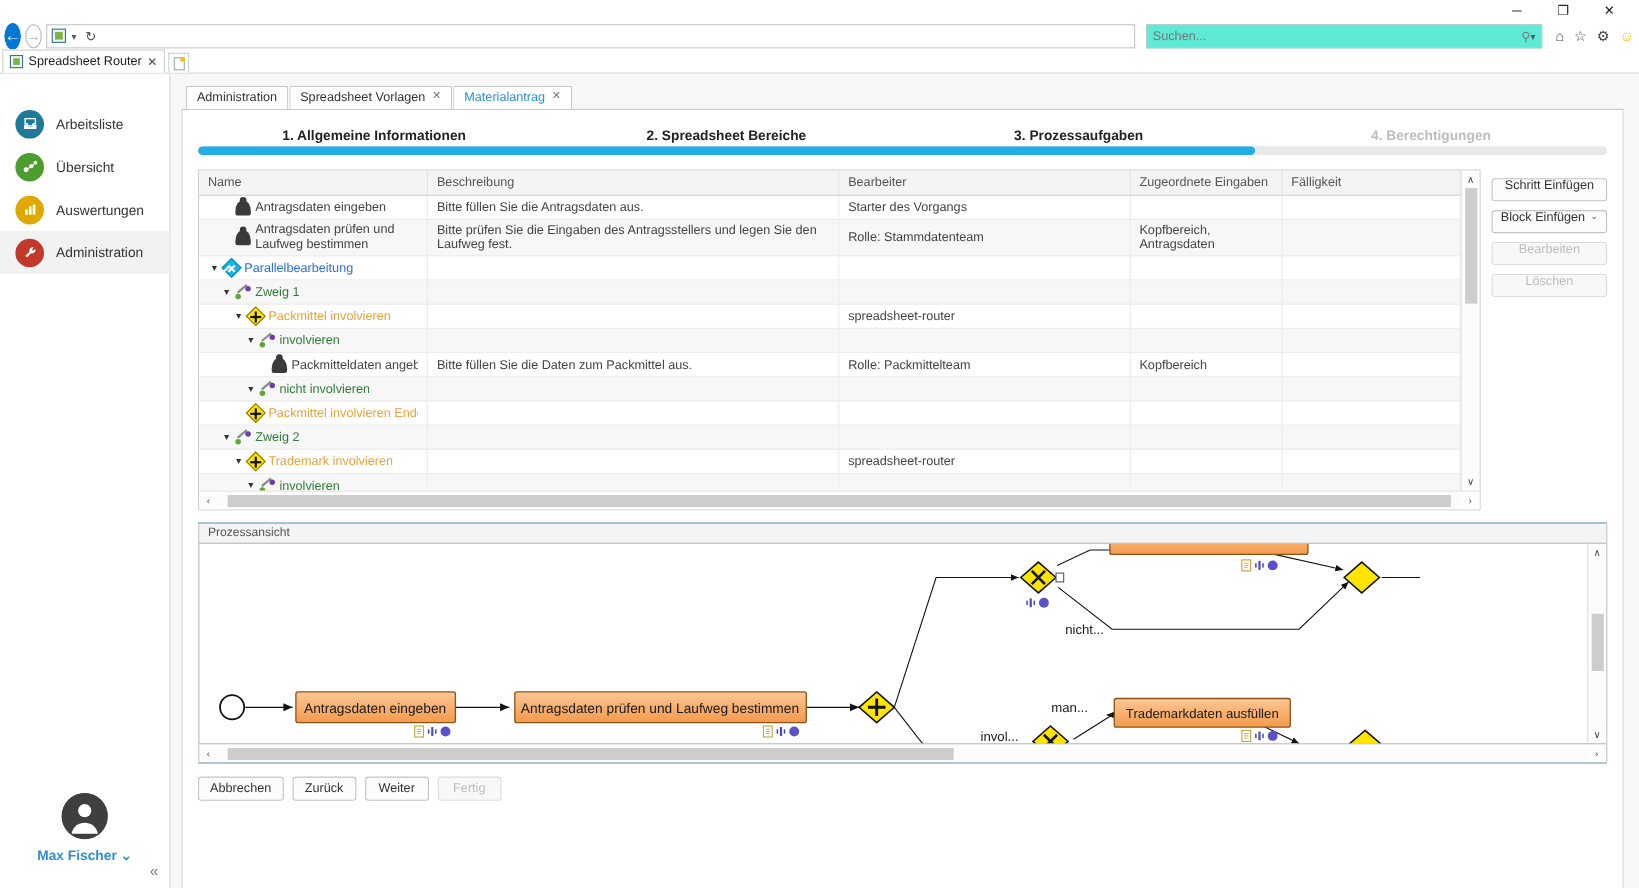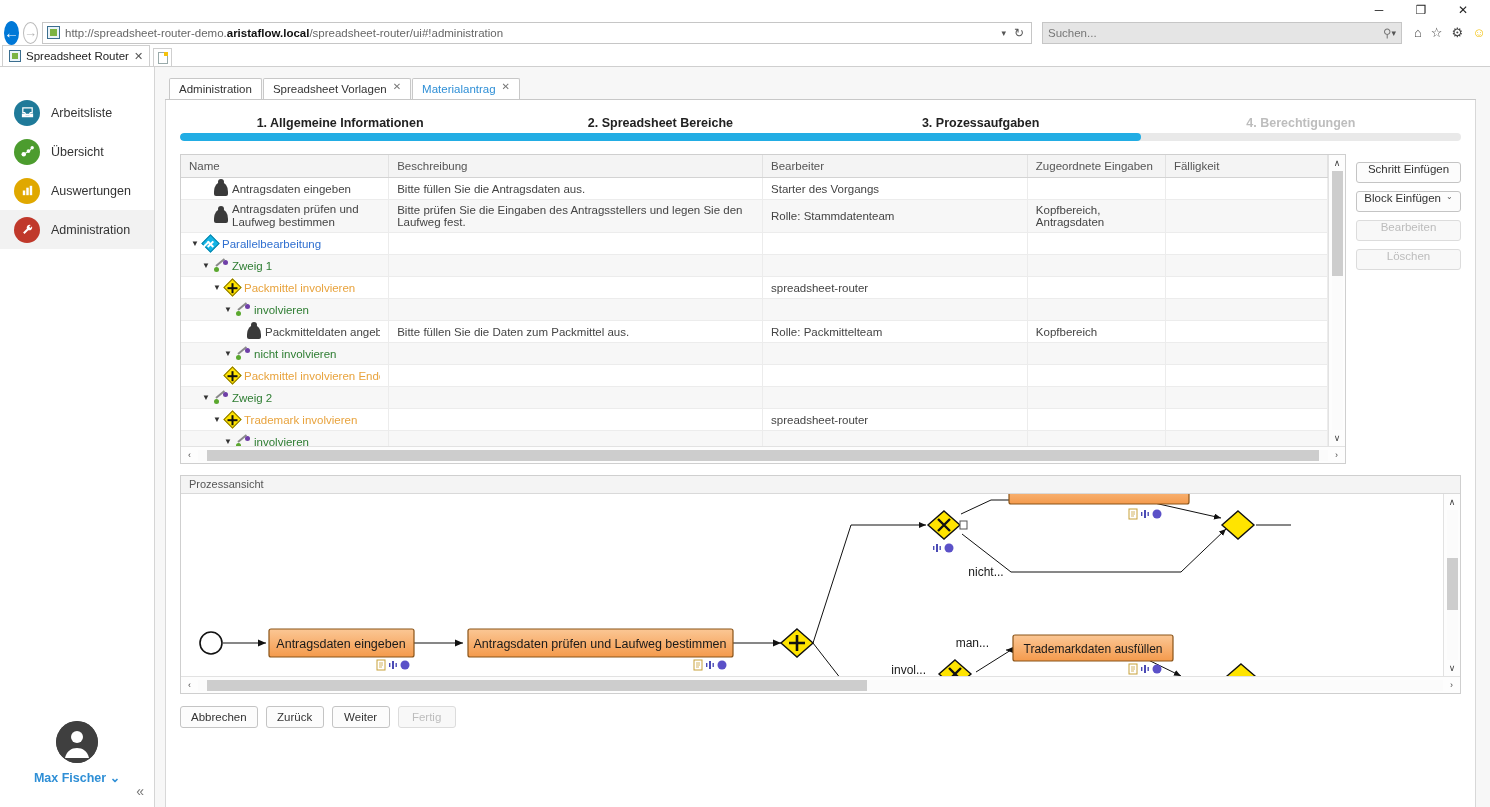--- a/index.html
+++ b/index.html
@@ -23,21 +23,21 @@
   .nav-fwd { width:22px; height:22px; border-radius:50%; border:1px solid #bbb; color:#b5b5b5;
              display:flex; align-items:center; justify-content:center; font-size:13px; background:#fff;}
   .addrbar { flex:0 0 990px; height:22px; border:1px solid #c6c6c6; background:#fff;
              display:flex; align-items:center; padding:0 4px; gap:5px; font-size:11.5px; color:#666; }
   .addr-favicon { width:13px; height:13px; border:1.5px solid #3b6e8f; background:#eaf3f8; position:relative; flex:0 0 auto;}
   .addr-favicon:after{content:"";position:absolute;left:2px;top:2px;width:7px;height:7px;background:#7cb342;}
   .addr-url { flex:1; white-space:nowrap; overflow:hidden; }
   .addr-url b { color:#111; font-weight:bold; }
   .addr-caret { color:#555; font-size:9px; }
   .addr-reload { color:#555; font-size:12px; padding:0 3px;}
-  .searchbar { flex:0 0 360px; height:22px; border:1px solid #c6c6c6; background:#e5e5e5; margin-left:6px;
+  .searchbar { flex:0 0 360px; height:22px; border:1px solid #c6c6c6; background:#5eead4; margin-left:6px;
                display:flex; align-items:center; padding:0 5px; font-size:11.5px; color:#777; }
   .searchbar .sp { flex:1; }
   .nav-icons { display:flex; gap:9px; align-items:center; margin-left:8px; color:#444; font-size:13px;}
   .nav-icons .emoji { color:#f4c20d; }
 
   .tabstrip { height:22px; display:flex; align-items:flex-end; border-bottom:1px solid #cfcfcf;
               background:#ffffff; padding-left:2px; }
   .btab { height:21px; min-width:148px; border:1px solid #cfcfcf; border-bottom:none; background:#fff;
           display:flex; align-items:center; gap:5px; padding:0 6px; font-size:11.5px; color:#222; }
   .btab .fav { width:12px; height:12px; border:1.5px solid #3b6e8f; background:#eaf3f8; position:relative;flex:0 0 auto;}
@@ -180,21 +180,20 @@
     <div class="win-btn">─</div>
     <div class="win-btn">❐</div>
     <div class="win-btn win-close">✕</div>
   </div>
 
   <div class="navbar">
     <div class="nav-back">←</div>
     <div class="nav-fwd">→</div>
     <div class="addrbar">
       <span class="addr-favicon"></span>
-      <span class="addr-url"><span>http://spreadsheet-router-demo.</span><b>aristaflow.local</b><span>/spreadsheet-router/ui#!administration</span></span>
       <span class="addr-caret">▾</span>
       <span class="addr-reload">↻</span>
     </div>
     <div class="searchbar">
       <span>Suchen...</span>
       <span class="sp"></span>
       <span>⚲</span>
       <span class="addr-caret">▾</span>
     </div>
     <div class="nav-icons">

